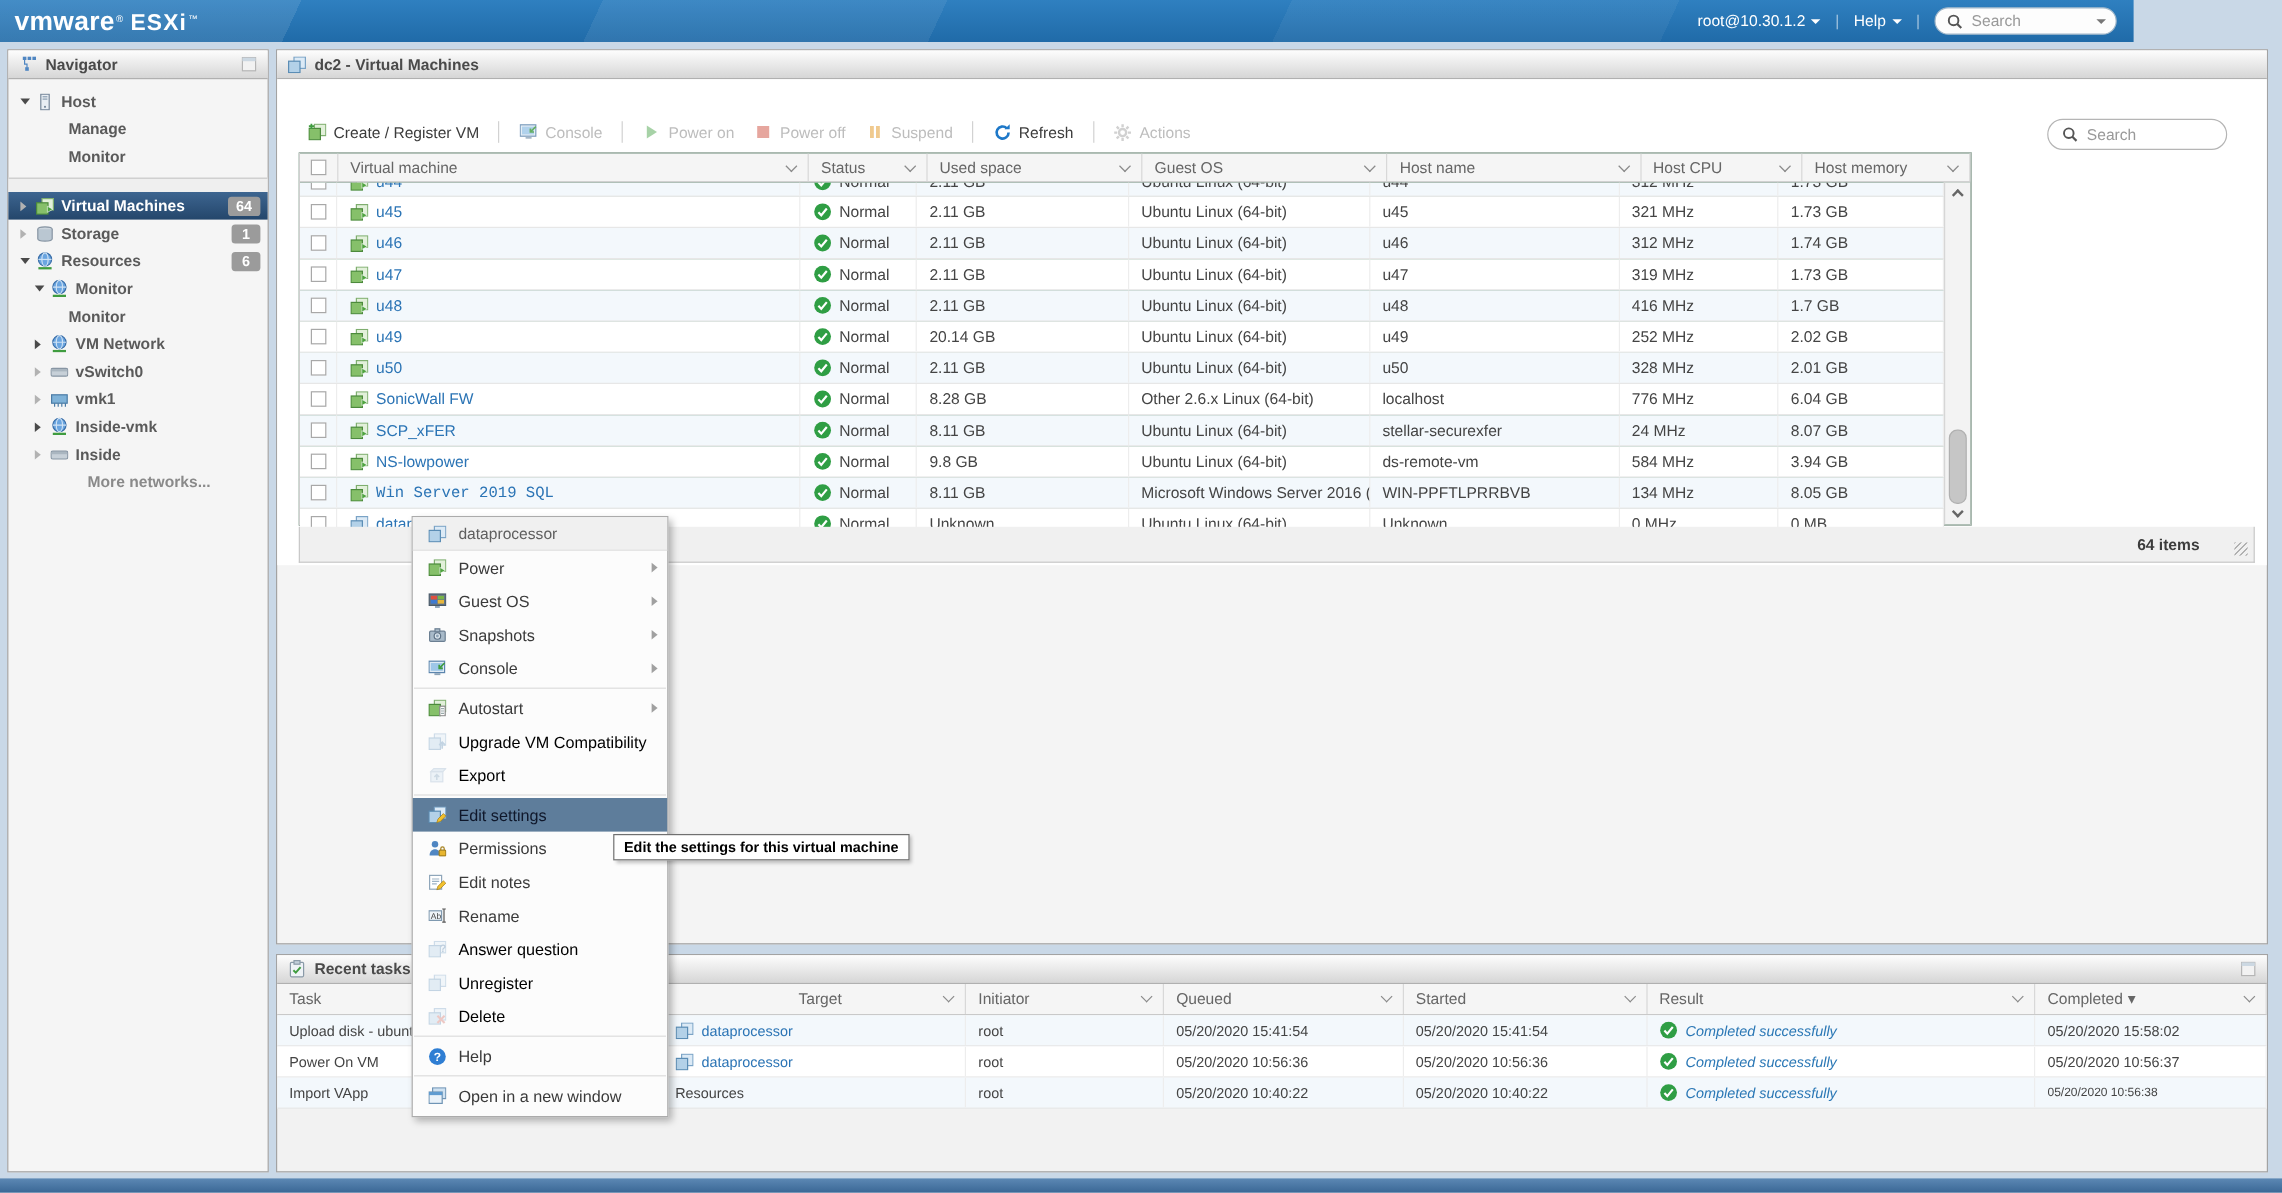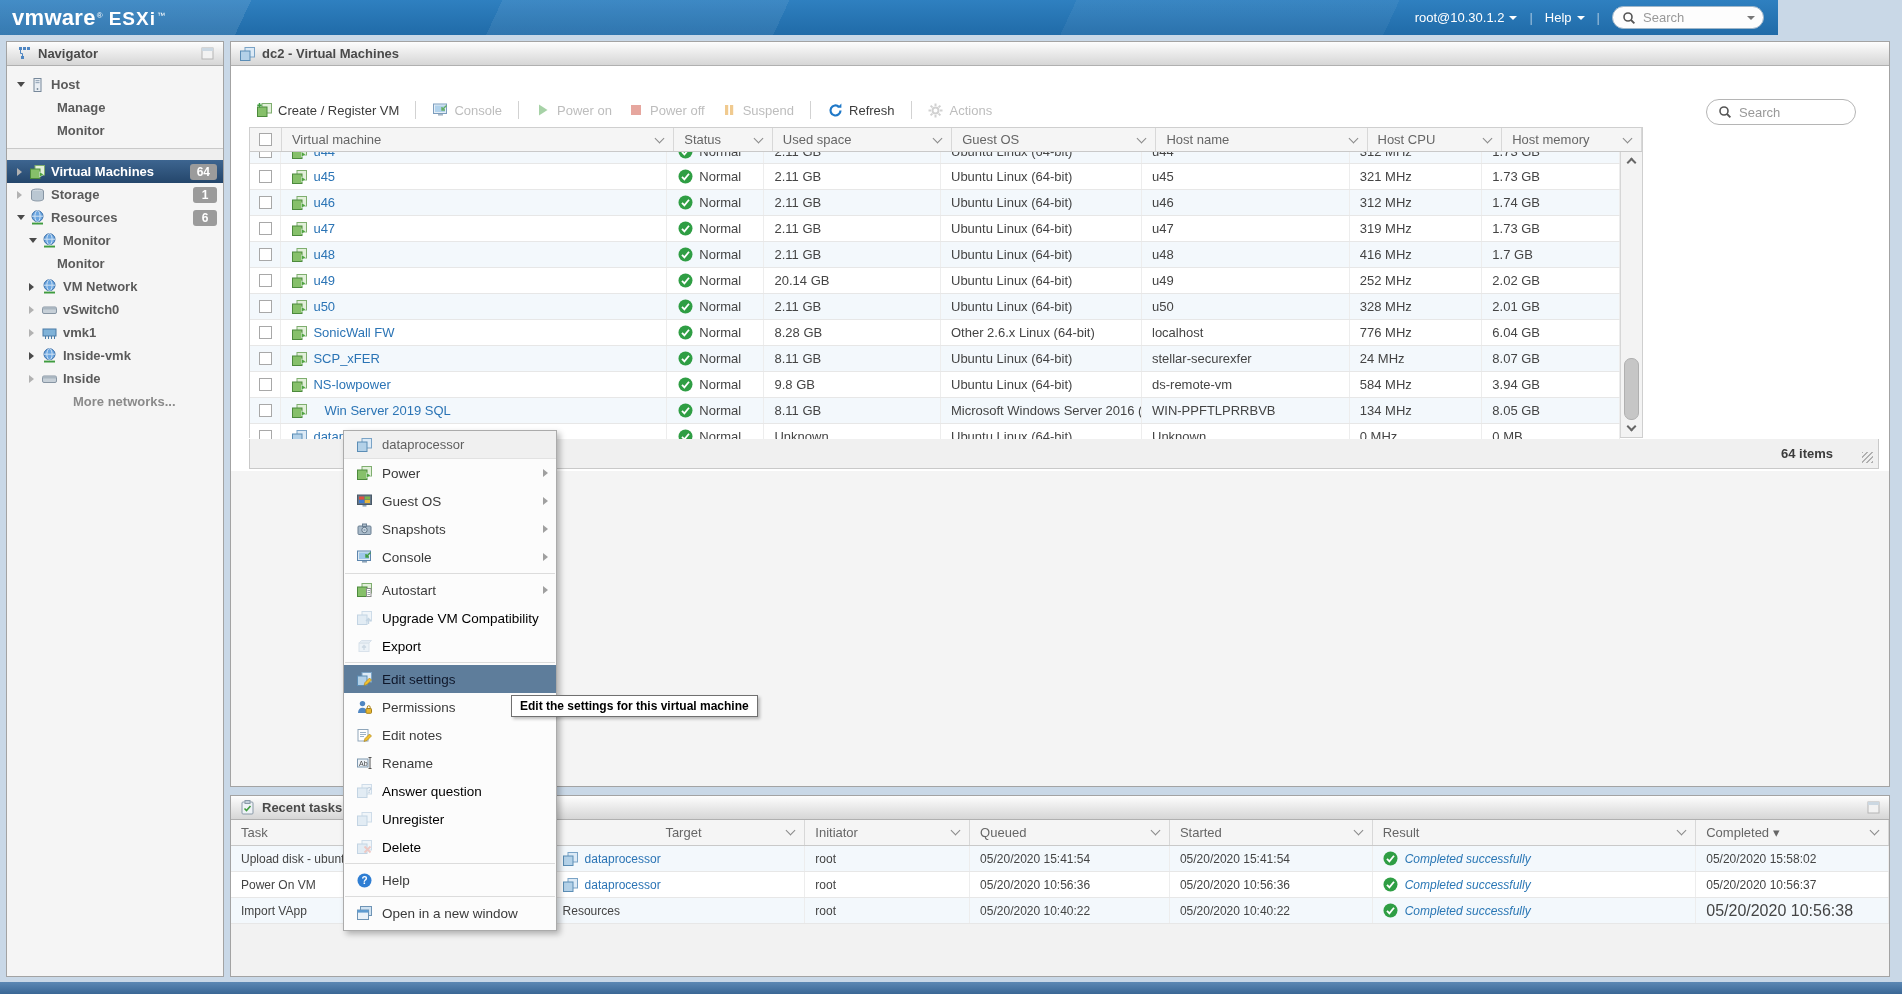--- a/index.html
+++ b/index.html
@@ -852,21 +852,21 @@
                 <span class="cbx"></span>
               </div>
               <div class="cell" style="width: 455px;">
                 <span class="ico">
                   <svg width="15" height="14">
                     <rect x="5" y="0.5" width="9.5" height="9.5" fill="#e2f0da" stroke="#7fae6f"></rect>
                     <rect x="0.5" y="4" width="9.5" height="9.5" fill="#86c06a" stroke="#4c8a3c"></rect>
                     <path d="M9.5 6.8l4.5 2.6-4.5 2.6z" fill="#4ea33f" stroke="#fff" stroke-width="0.5"></path>
                   </svg>
                 </span>
-                <span class="link" style="margin-left: 17px;">Win Server 2019 SQL</span>
+                <span class="link" style="margin-left: 6px; font-family: Liberation Mono, monospace;">Win Server 2019 SQL</span>
               </div>
               <div class="cell stat" style="width: 113px;">
                 <span class="ico">
                   <svg width="15" height="15">
                     <circle cx="7.5" cy="7.5" r="7" fill="#2f9e44"></circle>
                     <path d="M4 7.8l2.4 2.6 4.6-5.6" stroke="#fff" stroke-width="1.8" fill="none"></path>
                   </svg>
                 </span>
                 <span>Normal</span>
               </div>
@@ -1087,21 +1087,21 @@
             <div class="cell stat" style="width: 324px;">
               <span class="ico">
                 <svg width="15" height="15">
                   <circle cx="7.5" cy="7.5" r="7" fill="#2f9e44"></circle>
                   <path d="M4 7.8l2.4 2.6 4.6-5.6" stroke="#fff" stroke-width="1.8" fill="none"></path>
                 </svg>
               </span>
               <span class="result-ok" style="font-size: 12px;">Completed successfully</span>
             </div>
             <div class="cell" style="width: 193px;">
-              <span style="font-size: 16px;">05/20/2020 10:56:38</span>
+              <span style="font-size: 10px;">05/20/2020 10:56:38</span>
             </div>
           </div>
         </div>
       </div>
   </div>
 
   <div class="ctx">
     <div class="ctx-hd">
       <span class="ico" id="ctx-hd-icon">
           <svg width="15" height="14">

